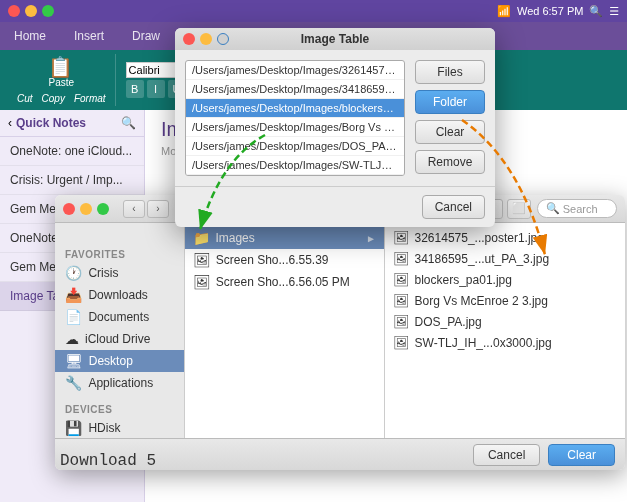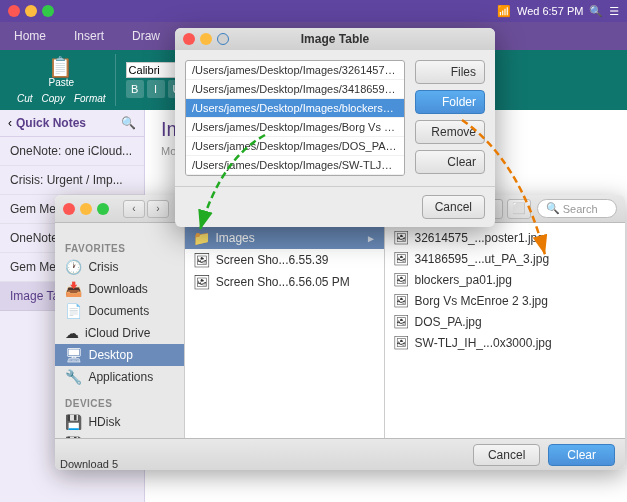--- a/index.html
+++ b/index.html
@@ -282,21 +282,21 @@
       gap: 6px;
       width: 70px;
     }
     .dialog-btn {
       padding: 4px 8px;
       font-size: 12px;
       background: linear-gradient(180deg, #f5f5f5, #e0e0e0);
       border: 1px solid #aaa;
       border-radius: 4px;
       cursor: pointer;
-      text-align: right;
+      text-align: center;
       color: #333;
     }
     .dialog-btn.blue {
       background: linear-gradient(180deg, #5badf0, #4a90d9);
       color: white;
       border-color: #3a7fc1;
       font-weight: 500;
     }
     .dialog-btn-row {
       display: flex;
@@ -428,21 +428,21 @@
       width: 80px;
     }
     .finder-body {
       display: flex;
       height: calc(100% - 28px - 32px);
     }
     .finder-sidebar {
       width: 130px;
       background: #e8e8e8;
       border-right: 1px solid #ccc;
-      padding: 16px 0;
+      padding: 22px 0;
       overflow-y: auto;
     }
     .finder-sidebar-section {
       font-size: 10px;
       font-weight: 700;
       color: #888;
       padding: 4px 10px 2px;
       text-transform: uppercase;
       letter-spacing: 0.5px;
     }
@@ -551,23 +551,24 @@
       height: 502px;
       pointer-events: none;
       z-index: 30;
     }
 
     
     .download-badge {
       position: absolute;
       bottom: 32px;
       left: 60px;
-      font-size: 11px;
+      font-size: 16px;
       color: #333;
       z-index: 40;
+      font-family: Liberation Mono, monospace;
     }
 
     
     .finder-view-btns {
       display: flex;
       gap: 1px;
       margin-left: 4px;
     }
     .finder-view-btn {
       width: 22px;
@@ -679,22 +680,22 @@
         <div class="dialog-list-item">/Users/james/Desktop/Images/34186595_Beirut_PA...</div>
         <div class="dialog-list-item selected">/Users/james/Desktop/Images/blockers_pa01.jpg</div>
         <div class="dialog-list-item">/Users/james/Desktop/Images/Borg Vs McEnroe 2 3...</div>
         <div class="dialog-list-item">/Users/james/Desktop/Images/DOS_PA.jpg</div>
         <div class="dialog-list-item">/Users/james/Desktop/Images/SW-TLJ_IH_K1_Keyst...</div>
       </div>
     </div>
     <div class="dialog-buttons">
       <button class="dialog-btn">Files</button>
       <button class="dialog-btn blue">Folder</button>
+      <button class="dialog-btn">Clear</button>
       <button class="dialog-btn">Remove</button>
-      <button class="dialog-btn">Clear</button>
     </div>
   </div>
   <div class="dialog-btn-row">
     <button class="dialog-btn-cancel">Cancel</button>
   </div>
 </div>
 
 <div class="finder">
   <div class="finder-titlebar">
     <div class="finder-traffic">

